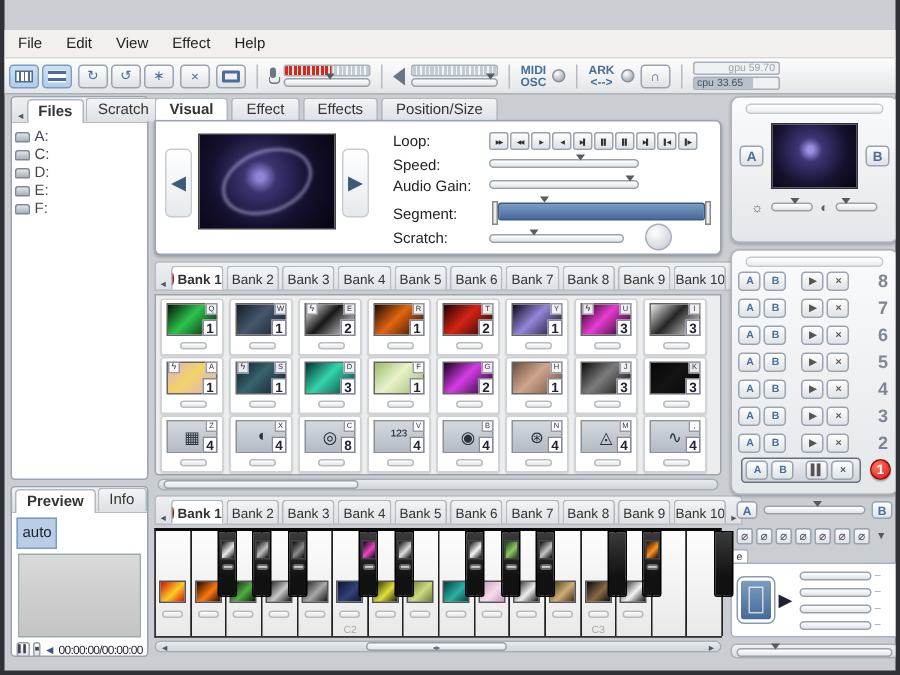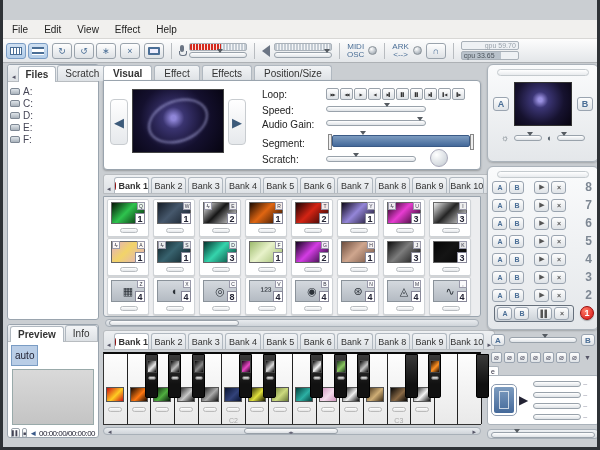--- a/index.html
+++ b/index.html
@@ -25,21 +25,21 @@
   .monico{width:12px;height:8px;border:2px solid #4a6e96;border-radius:1px;background:#eef;}
   .micico{position:relative;width:6px;height:11px;}
   .micico:before{content:"";position:absolute;left:1px;top:0;width:4px;height:7px;background:#6b7584;border-radius:2px;}
   .micico:after{content:"";position:absolute;left:0;bottom:0;width:6px;height:4px;border:1px solid #6b7584;border-top:none;border-radius:0 0 3px 3px;}
   .spkico{width:0;height:0;border:6px solid transparent;border-right:8px solid #6b7584;border-left:none;}
   .meter{position:relative;width:58px;height:8px;background:repeating-linear-gradient(90deg,#c3cbd3 0 2px,#f3f5f7 2px 3px);border:1px solid #aab2ba;border-radius:2px;overflow:hidden;}
   .meter .fill{position:absolute;left:0;top:0;height:100%;background:repeating-linear-gradient(90deg,#d42a1e 0 2px,#f7e2e0 2px 3px);}
   .vstack{display:flex;flex-direction:column;gap:1px;align-items:center;}
   .pill{position:relative;height:6px;border:1px solid #99a2ab;border-radius:4px;background:linear-gradient(#fff,#dfe3e7);}
   .tri{position:absolute;top:-4px;width:0;height:0;border-left:3px solid transparent;border-right:3px solid transparent;border-top:4px solid #555b61;}
-  .twolabel{font-size:8px;font-weight:normal;color:#4a6e96;line-height:8px;text-align:center;}
+  .twolabel{font-size:8px;font-weight:bold;color:#4a6e96;line-height:8px;text-align:center;}
   .led{width:9px;height:9px;border-radius:50%;background:radial-gradient(circle at 35% 30%,#fff,#b9c0c7 60%,#8a9299);border:1px solid #8a9299;}
   .readout{width:58px;height:9px;border:1px solid #a8b0b8;border-radius:2px;background:#eef1f4;font-size:7px;color:#9aa3ac;text-align:right;line-height:8px;padding-right:2px;}
   .readout.filled{background:linear-gradient(90deg,#b9c2cb 0 70%,#eef1f4 70%);color:#4a525a;text-align:left;padding-left:2px;}
   
   .panel{position:absolute;background:#fff;border:1px solid #9aa4ae;border-radius:3px;}
   .ptabs{display:flex;align-items:flex-end;height:17px;background:linear-gradient(#eef0f2,#dde1e5);border-bottom:1px solid #b8bcc0;border-radius:3px 3px 0 0;padding:0 2px;}
   .ptab{font-size:10px;color:#333;padding:2px 7px;border:1px solid #b0b8c0;border-bottom:none;border-radius:3px 3px 0 0;background:linear-gradient(#f2f4f6,#dde1e5);margin-right:1px;}
   .ptab.active{background:#fff;font-weight:bold;position:relative;top:1px;}
   .scroll-arrow{font-size:7px;color:#556;padding:0 2px;}
   

